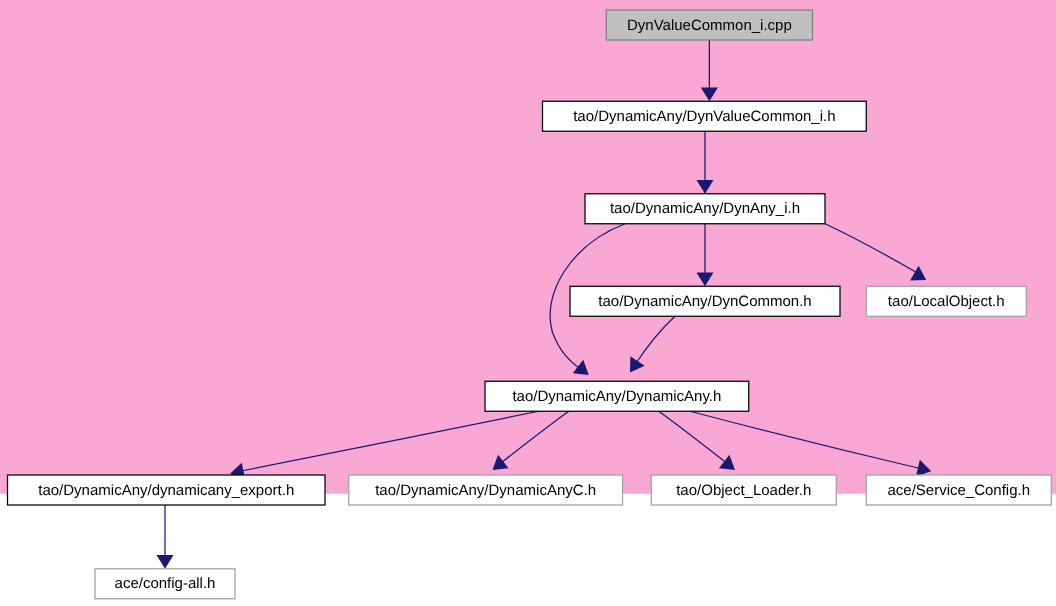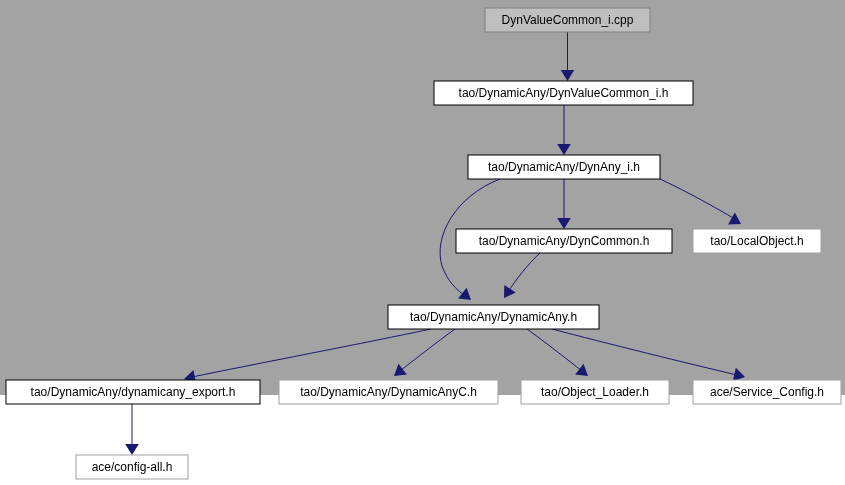--- a/index.html
+++ b/index.html
@@ -10,21 +10,21 @@
   body {
     width: 845px;
     height: 485px;
     font-family: "Liberation Sans", sans-serif;
     overflow: hidden;
   }
   #graph-root {
     position: relative;
     width: 845px;
     height: 395px;
-    background: #a3a3a3;
+    background: #f9a8d4;
   }
   #graph-svg {
     position: absolute;
     top: 0;
     left: 0;
     width: 845px;
     height: 485px;
     display: block;
   }
   .node-label {

